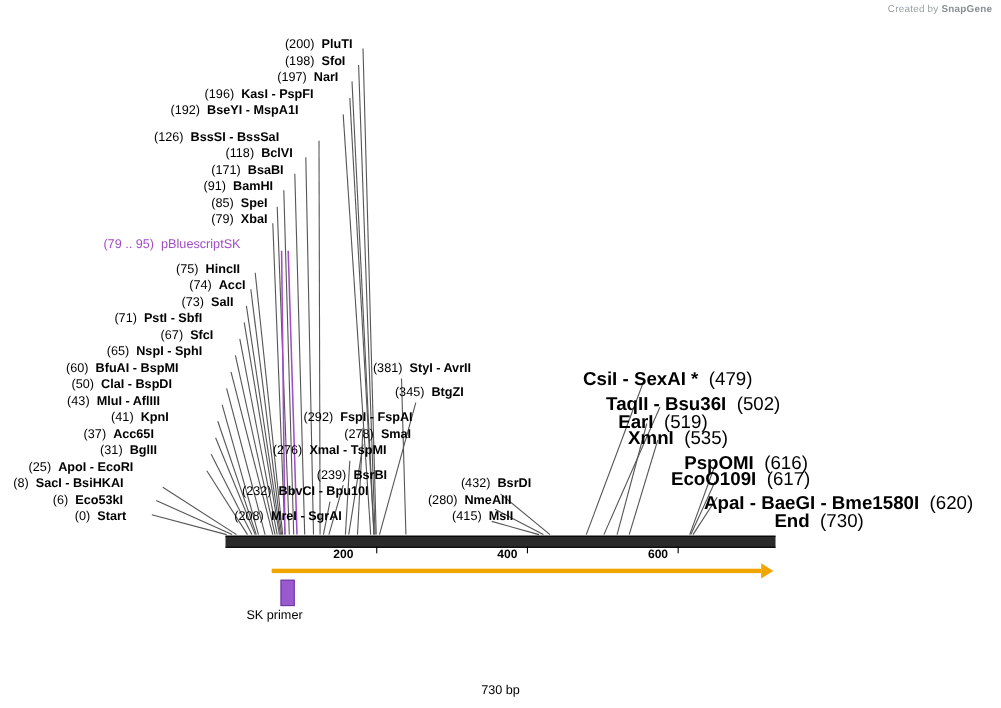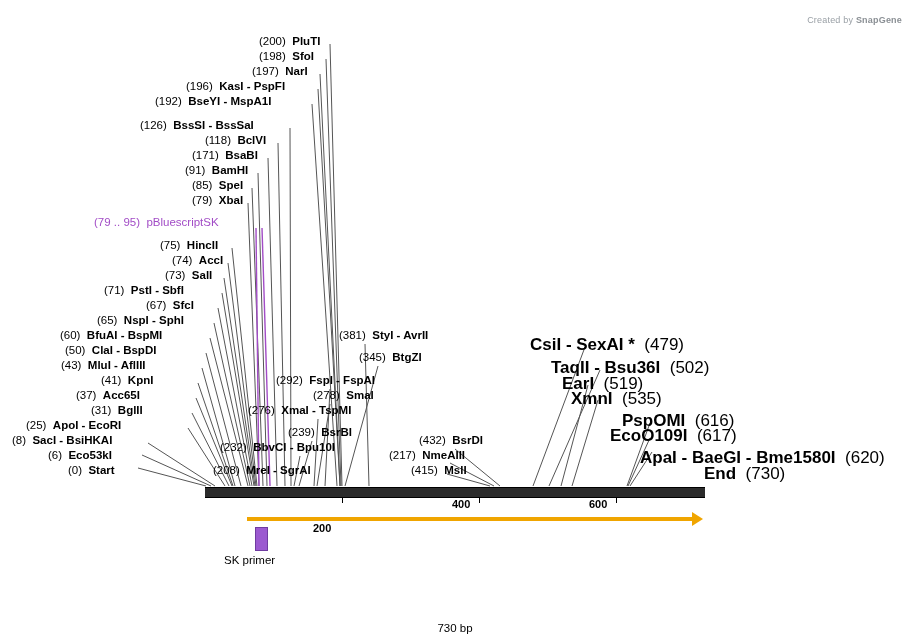--- a/index.html
+++ b/index.html
@@ -3,21 +3,21 @@
 <meta charset="utf-8">
 <style>
   html,body{margin:0;padding:0;}
   body{
     width:910px;height:644px;background:#ffffff;
     font-family:"Liberation Sans", sans-serif;
     position:relative;overflow:hidden;
   }
   #stage{position:absolute;left:0;top:0;width:910px;height:644px;}
   .credit{
-    position:absolute;right:8px;top:15px;font-size:9px;color:#9aa0a6;
+    position:absolute;right:8px;top:3px;font-size:9px;color:#9aa0a6;
     letter-spacing:.2px;
   }
   .credit b{color:#8a8f94;font-weight:bold;}
 
   
   .lbl{
     position:absolute;white-space:nowrap;font-size:11.5px;color:#000;
     font-weight:bold;
   }
   .lbl .pos{font-weight:normal;color:#000;}
@@ -159,37 +159,37 @@
 
   <div class="lbl" style="left:339px;top:329px;"><span class="pos">(381)</span>&nbsp;&nbsp;<span>StyI  -  AvrII</span></div>
   <div class="lbl" style="left:359px;top:351px;"><span class="pos">(345)</span>&nbsp;&nbsp;<span>BtgZI</span></div>
   <div class="lbl" style="left:276px;top:374px;"><span class="pos">(292)</span>&nbsp;&nbsp;<span>FspI  -  FspAI</span></div>
   <div class="lbl" style="left:313px;top:389px;"><span class="pos">(278)</span>&nbsp;&nbsp;<span>SmaI</span></div>
   <div class="lbl" style="left:248px;top:404px;"><span class="pos">(276)</span>&nbsp;&nbsp;<span>XmaI  -  TspMI</span></div>
   <div class="lbl" style="left:288px;top:426px;"><span class="pos">(239)</span>&nbsp;&nbsp;<span>BsrBI</span></div>
   <div class="lbl" style="left:220px;top:441px;"><span class="pos">(232)</span>&nbsp;&nbsp;<span>BbvCI  -  Bpu10I</span></div>
   <div class="lbl" style="left:213px;top:464px;"><span class="pos">(208)</span>&nbsp;&nbsp;<span>MreI  -  SgrAI</span></div>
   <div class="lbl" style="left:419px;top:434px;"><span class="pos">(432)</span>&nbsp;&nbsp;<span>BsrDI</span></div>
-  <div class="lbl" style="left:389px;top:449px;"><span class="pos">(217)</span>&nbsp;&nbsp;<span>NmeAIII</span></div>
+  <div class="lbl" style="left:389px;top:449px;"><span class="pos">(280)</span>&nbsp;&nbsp;<span>NmeAIII</span></div>
   <div class="lbl" style="left:411px;top:464px;"><span class="pos">(415)</span>&nbsp;&nbsp;<span>MslI</span></div>
 
   <div class="rlbl" style="left:530px;top:335px;"><span>CsiI  -  SexAI *</span>&nbsp;&nbsp;<span class="pos">(479)</span></div>
   <div class="rlbl" style="left:551px;top:358px;"><span>TaqII  -  Bsu36I</span>&nbsp;&nbsp;<span class="pos">(502)</span></div>
   <div class="rlbl" style="left:562px;top:374px;"><span>EarI</span>&nbsp;&nbsp;<span class="pos">(519)</span></div>
   <div class="rlbl" style="left:571px;top:389px;"><span>XmnI</span>&nbsp;&nbsp;<span class="pos">(535)</span></div>
   <div class="rlbl" style="left:622px;top:411px;"><span>PspOMI</span>&nbsp;&nbsp;<span class="pos">(616)</span></div>
   <div class="rlbl" style="left:610px;top:426px;"><span>EcoO109I</span>&nbsp;&nbsp;<span class="pos">(617)</span></div>
   <div class="rlbl" style="left:640px;top:448px;"><span>ApaI  -  BaeGI  -  Bme1580I</span>&nbsp;&nbsp;<span class="pos">(620)</span></div>
   <div class="rlbl" style="left:704px;top:464px;"><span class="italic">End</span>&nbsp;&nbsp;<span class="pos">(730)</span></div>
 
   <div class="backbone"></div>
 
   <div class="tickrow">
     <div class="tick" style="left:342px;"></div>
-    <div class="ticklabel" style="left:313px;margin-top:24px;">200</div>
+    <div class="ticklabel" style="left:303px;">200</div>
     <div class="tick" style="left:479px;"></div>
     <div class="ticklabel" style="left:452px;">400</div>
     <div class="tick" style="left:616px;"></div>
     <div class="ticklabel" style="left:589px;">600</div>
   </div>
 
   <div class="arrowbar" style="width:445px;"></div>
   <div class="arrowhead" style="left:692px;"></div>
 
   <div class="primer"></div>

